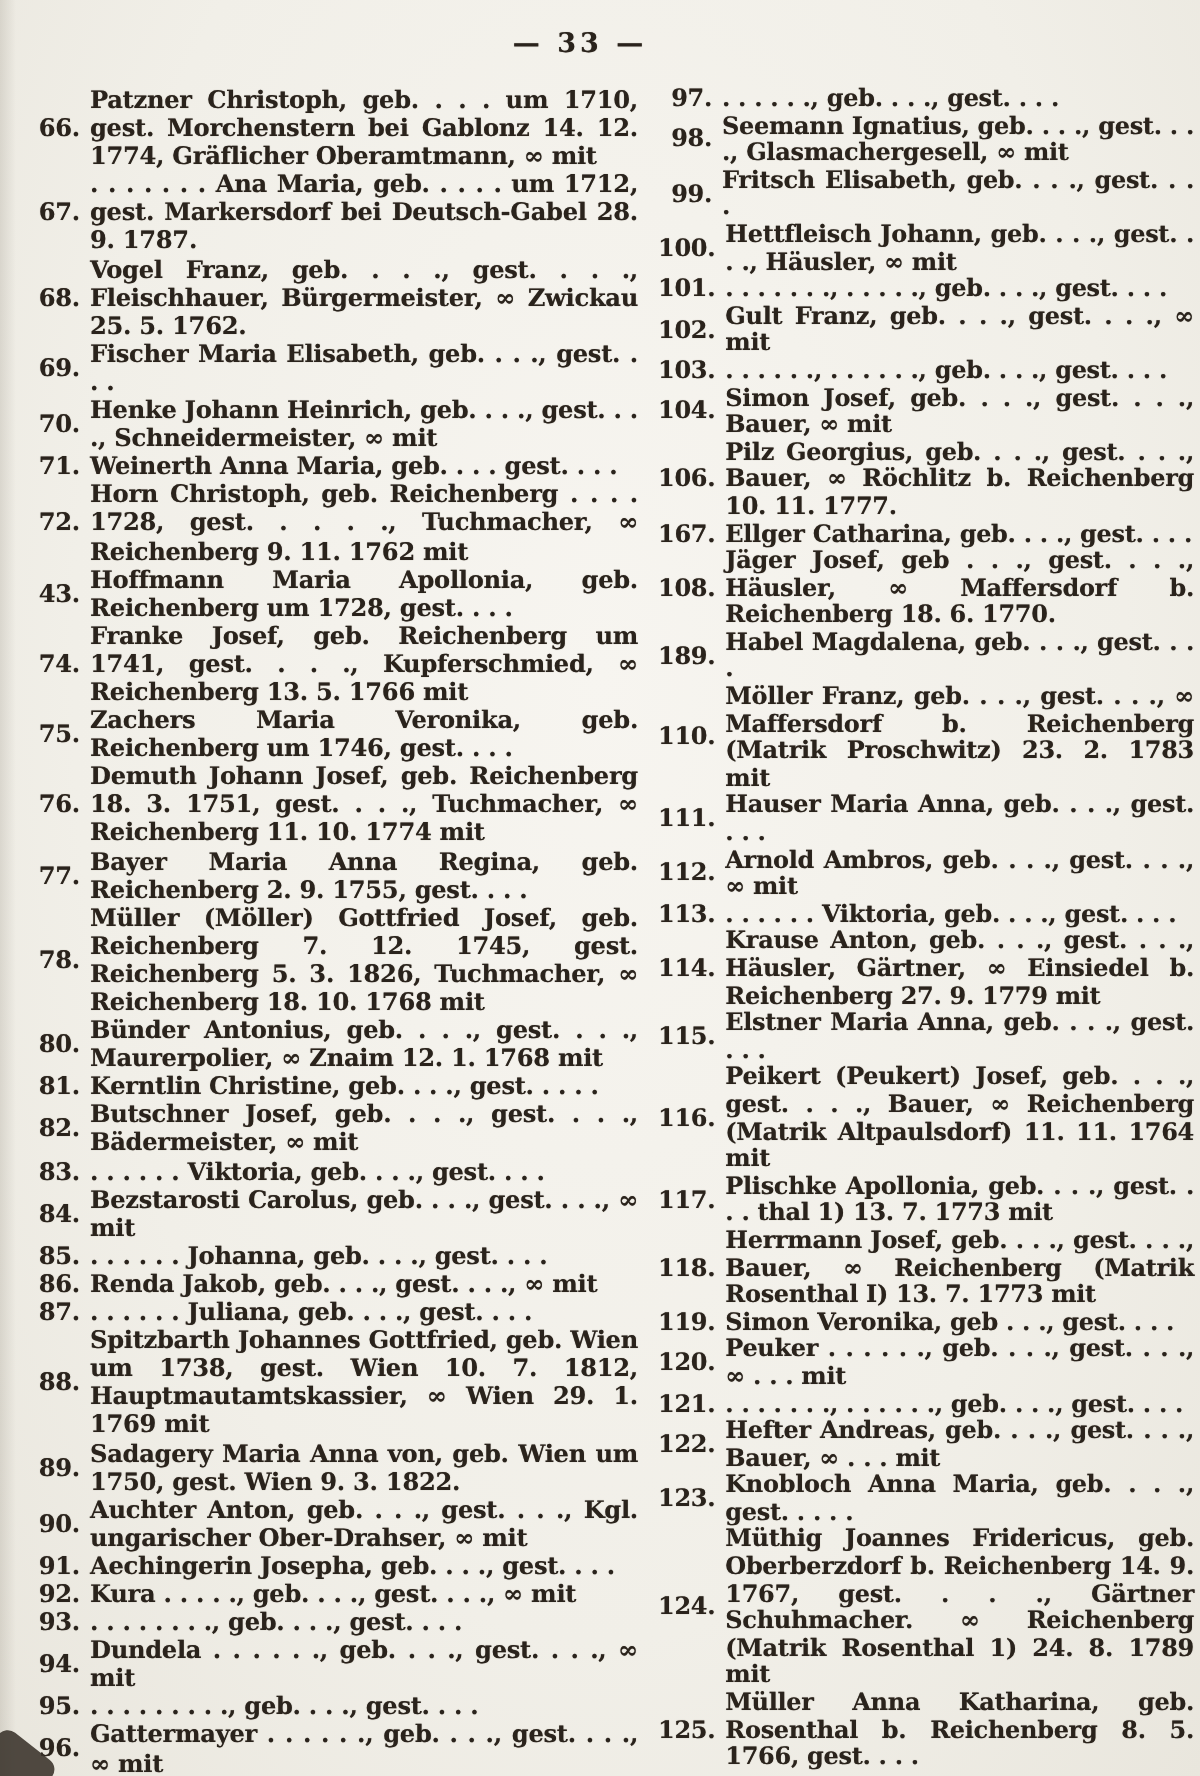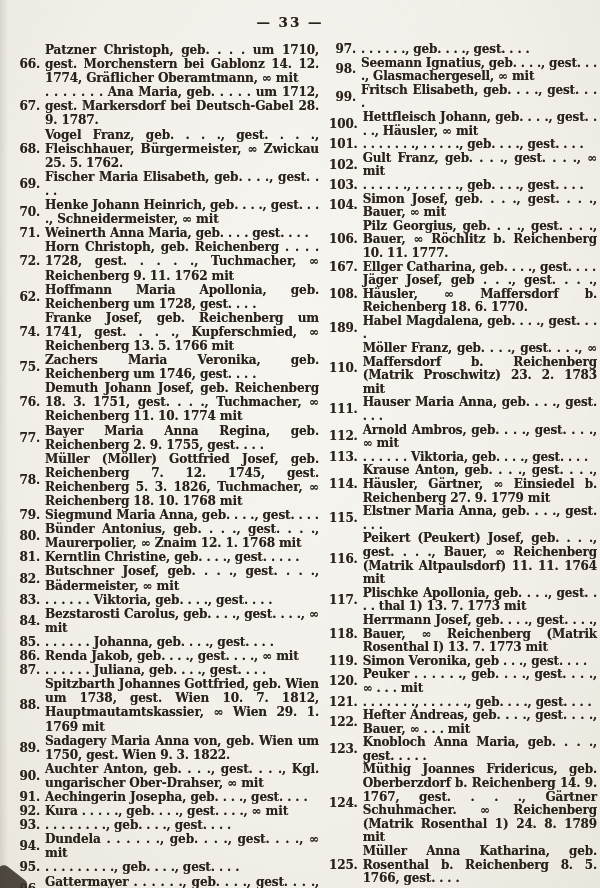--- a/index.html
+++ b/index.html
@@ -128,21 +128,21 @@
     <span class="entry-num">71.</span>
     <span class="entry-text">Weinerth Anna Maria, geb. . . . gest. . . .</span>
   </div>
 
   <div class="entry">
     <span class="entry-num">72.</span>
     <span class="entry-text">Horn Christoph, geb. Reichenberg . . . . 1728, gest. . . . ., Tuchmacher, ∞ Reichenberg 9. 11. 1762 mit</span>
   </div>
 
   <div class="entry">
-    <span class="entry-num">62.</span>
+    <span class="entry-num">43.</span>
     <span class="entry-text">Hoffmann Maria Apollonia, geb. Reichenberg um 1728, gest. . . .</span>
   </div>
 
   <div class="entry">
     <span class="entry-num">74.</span>
     <span class="entry-text">Franke Josef, geb. Reichenberg um 1741, gest. . . ., Kupferschmied, ∞ Reichenberg 13. 5. 1766 mit</span>
   </div>
 
   <div class="entry">
     <span class="entry-num">75.</span>
@@ -157,24 +157,20 @@
   <div class="entry">
     <span class="entry-num">77.</span>
     <span class="entry-text">Bayer Maria Anna Regina, geb. Reichenberg 2. 9. 1755, gest. . . .</span>
   </div>
 
   <div class="entry">
     <span class="entry-num">78.</span>
     <span class="entry-text">Müller (Möller) Gottfried Josef, geb. Reichenberg 7. 12. 1745, gest. Reichenberg 5. 3. 1826, Tuchmacher, ∞ Reichenberg 18. 10. 1768 mit</span>
   </div>
 
-  <div class="entry">
-    <span class="entry-num">79.</span>
-    <span class="entry-text">Siegmund Maria Anna, geb. . . ., gest. . . .</span>
-  </div>
 
   <div class="entry">
     <span class="entry-num">80.</span>
     <span class="entry-text">Bünder Antonius, geb. . . ., gest. . . ., Maurerpolier, ∞ Znaim 12. 1. 1768 mit</span>
   </div>
 
   <div class="entry">
     <span class="entry-num">81.</span>
     <span class="entry-text">Kerntlin Christine, geb. . . ., gest. . . . .</span>
   </div>

